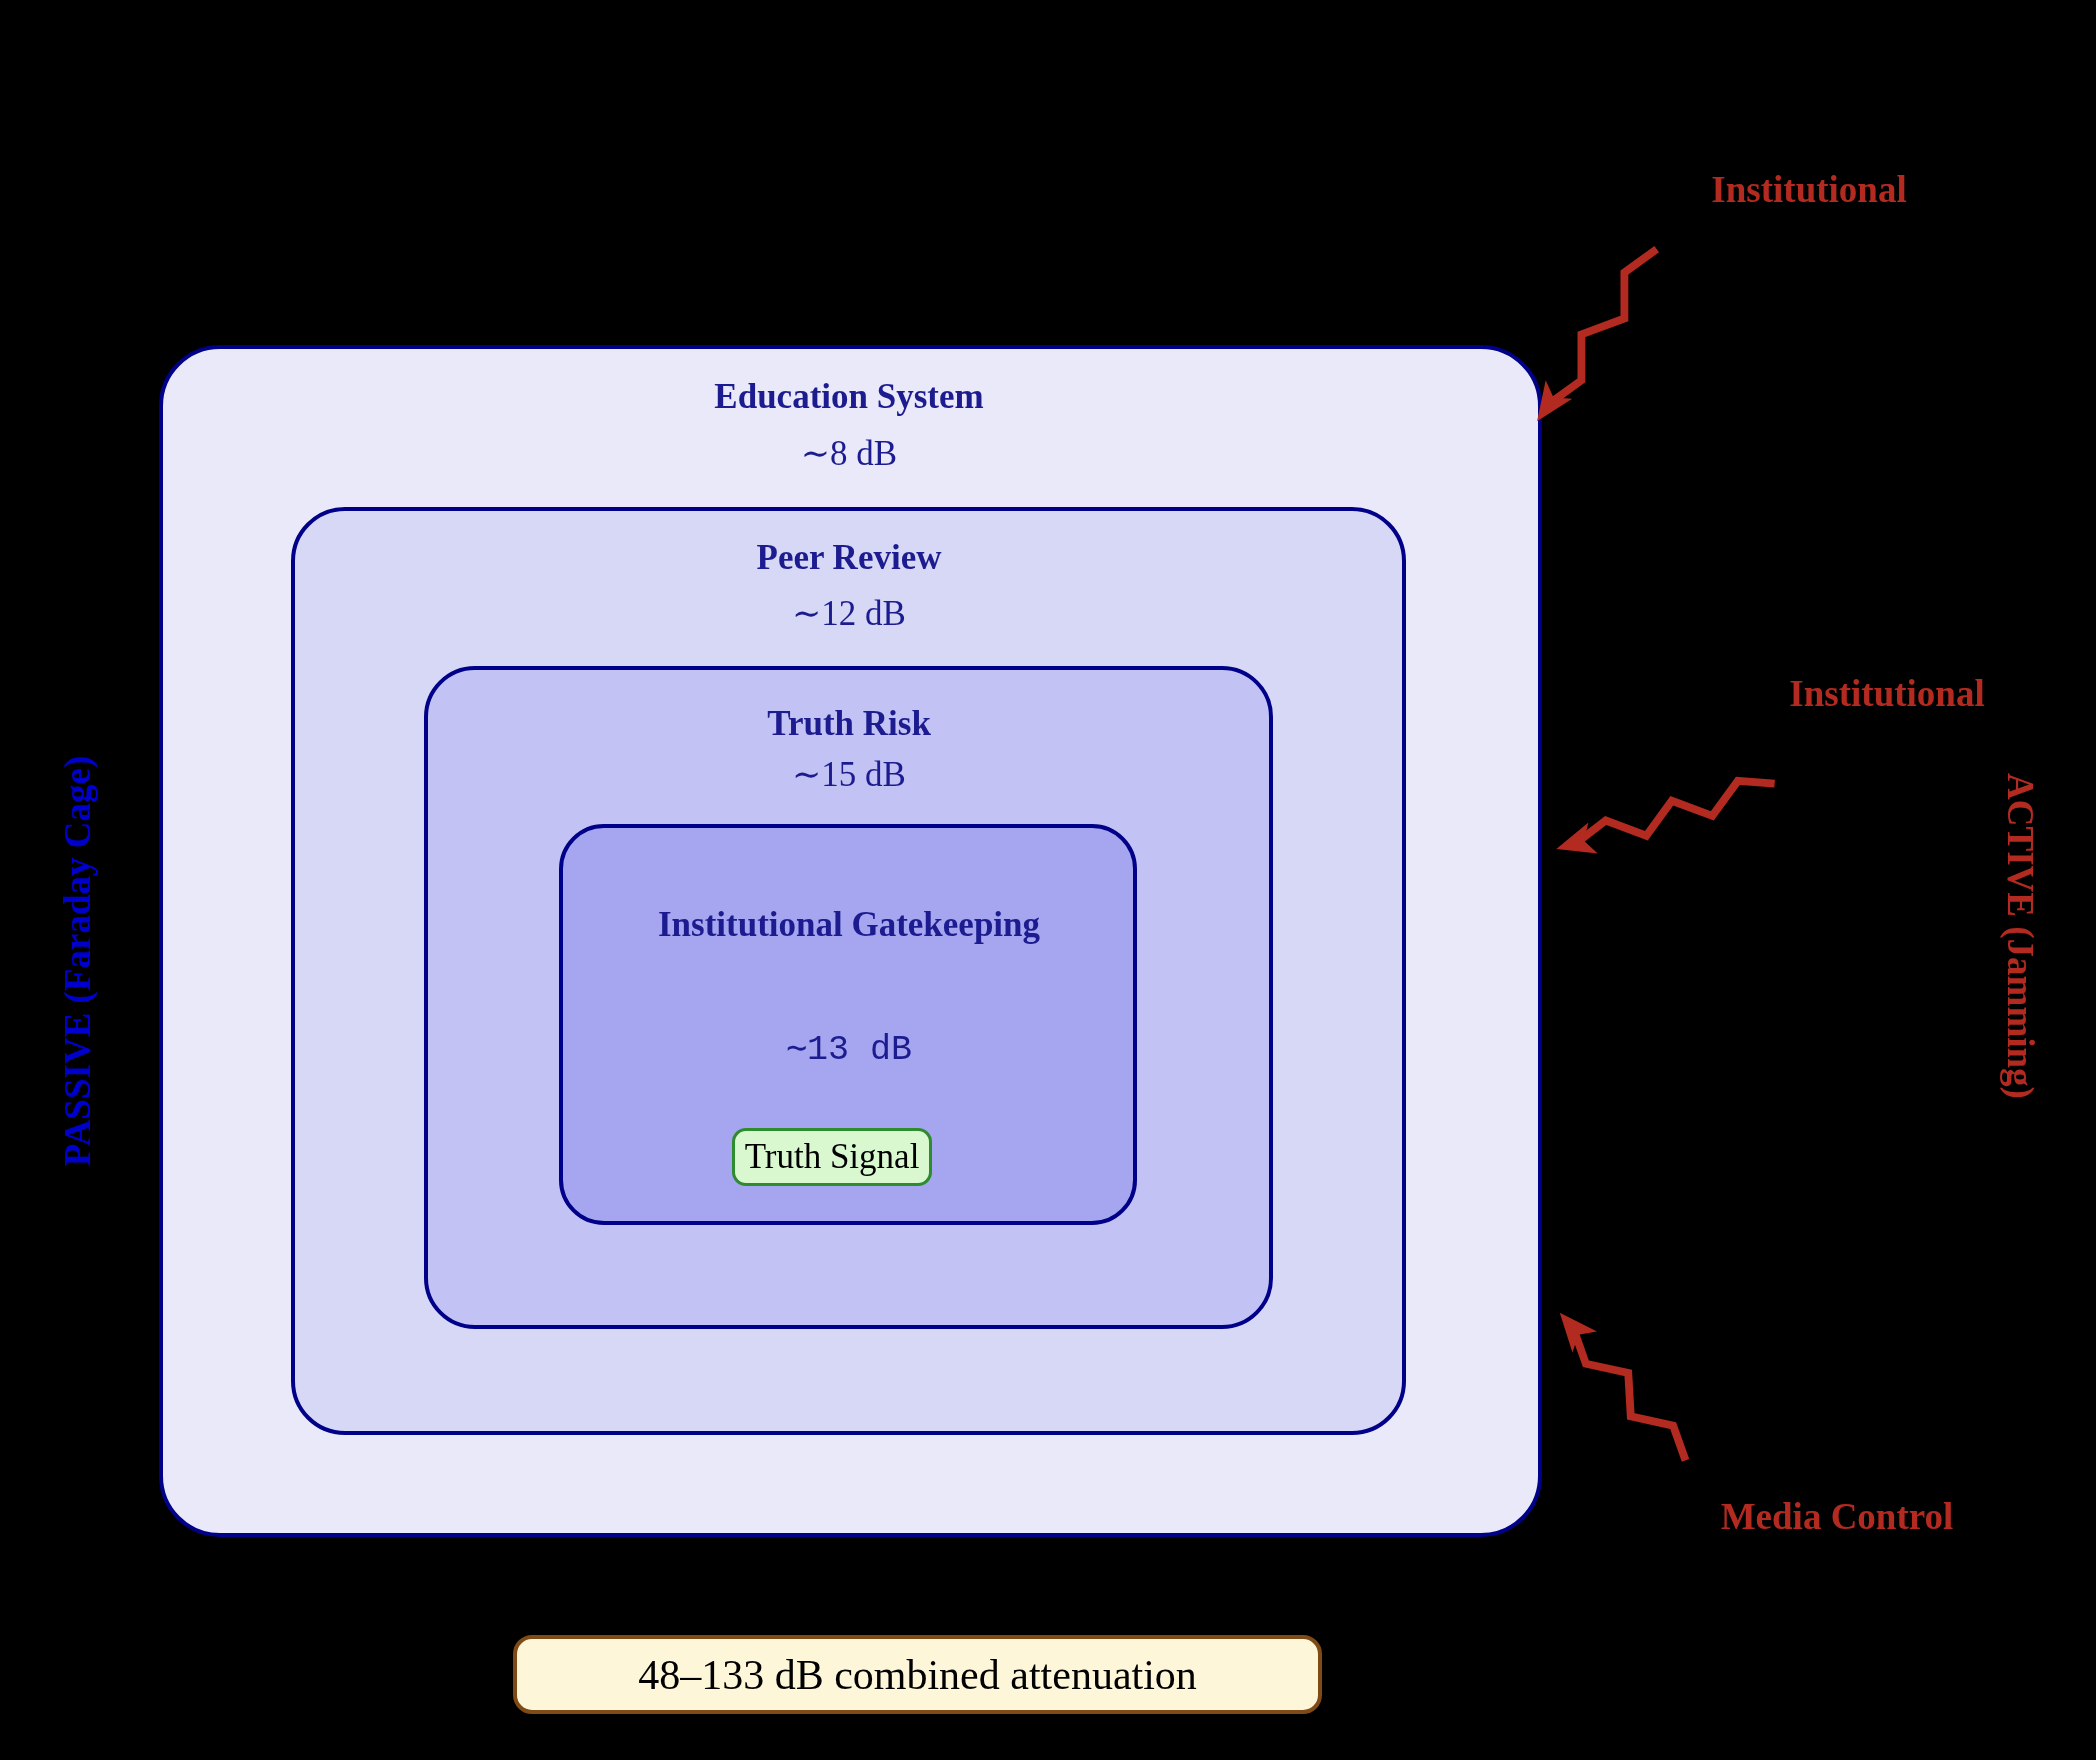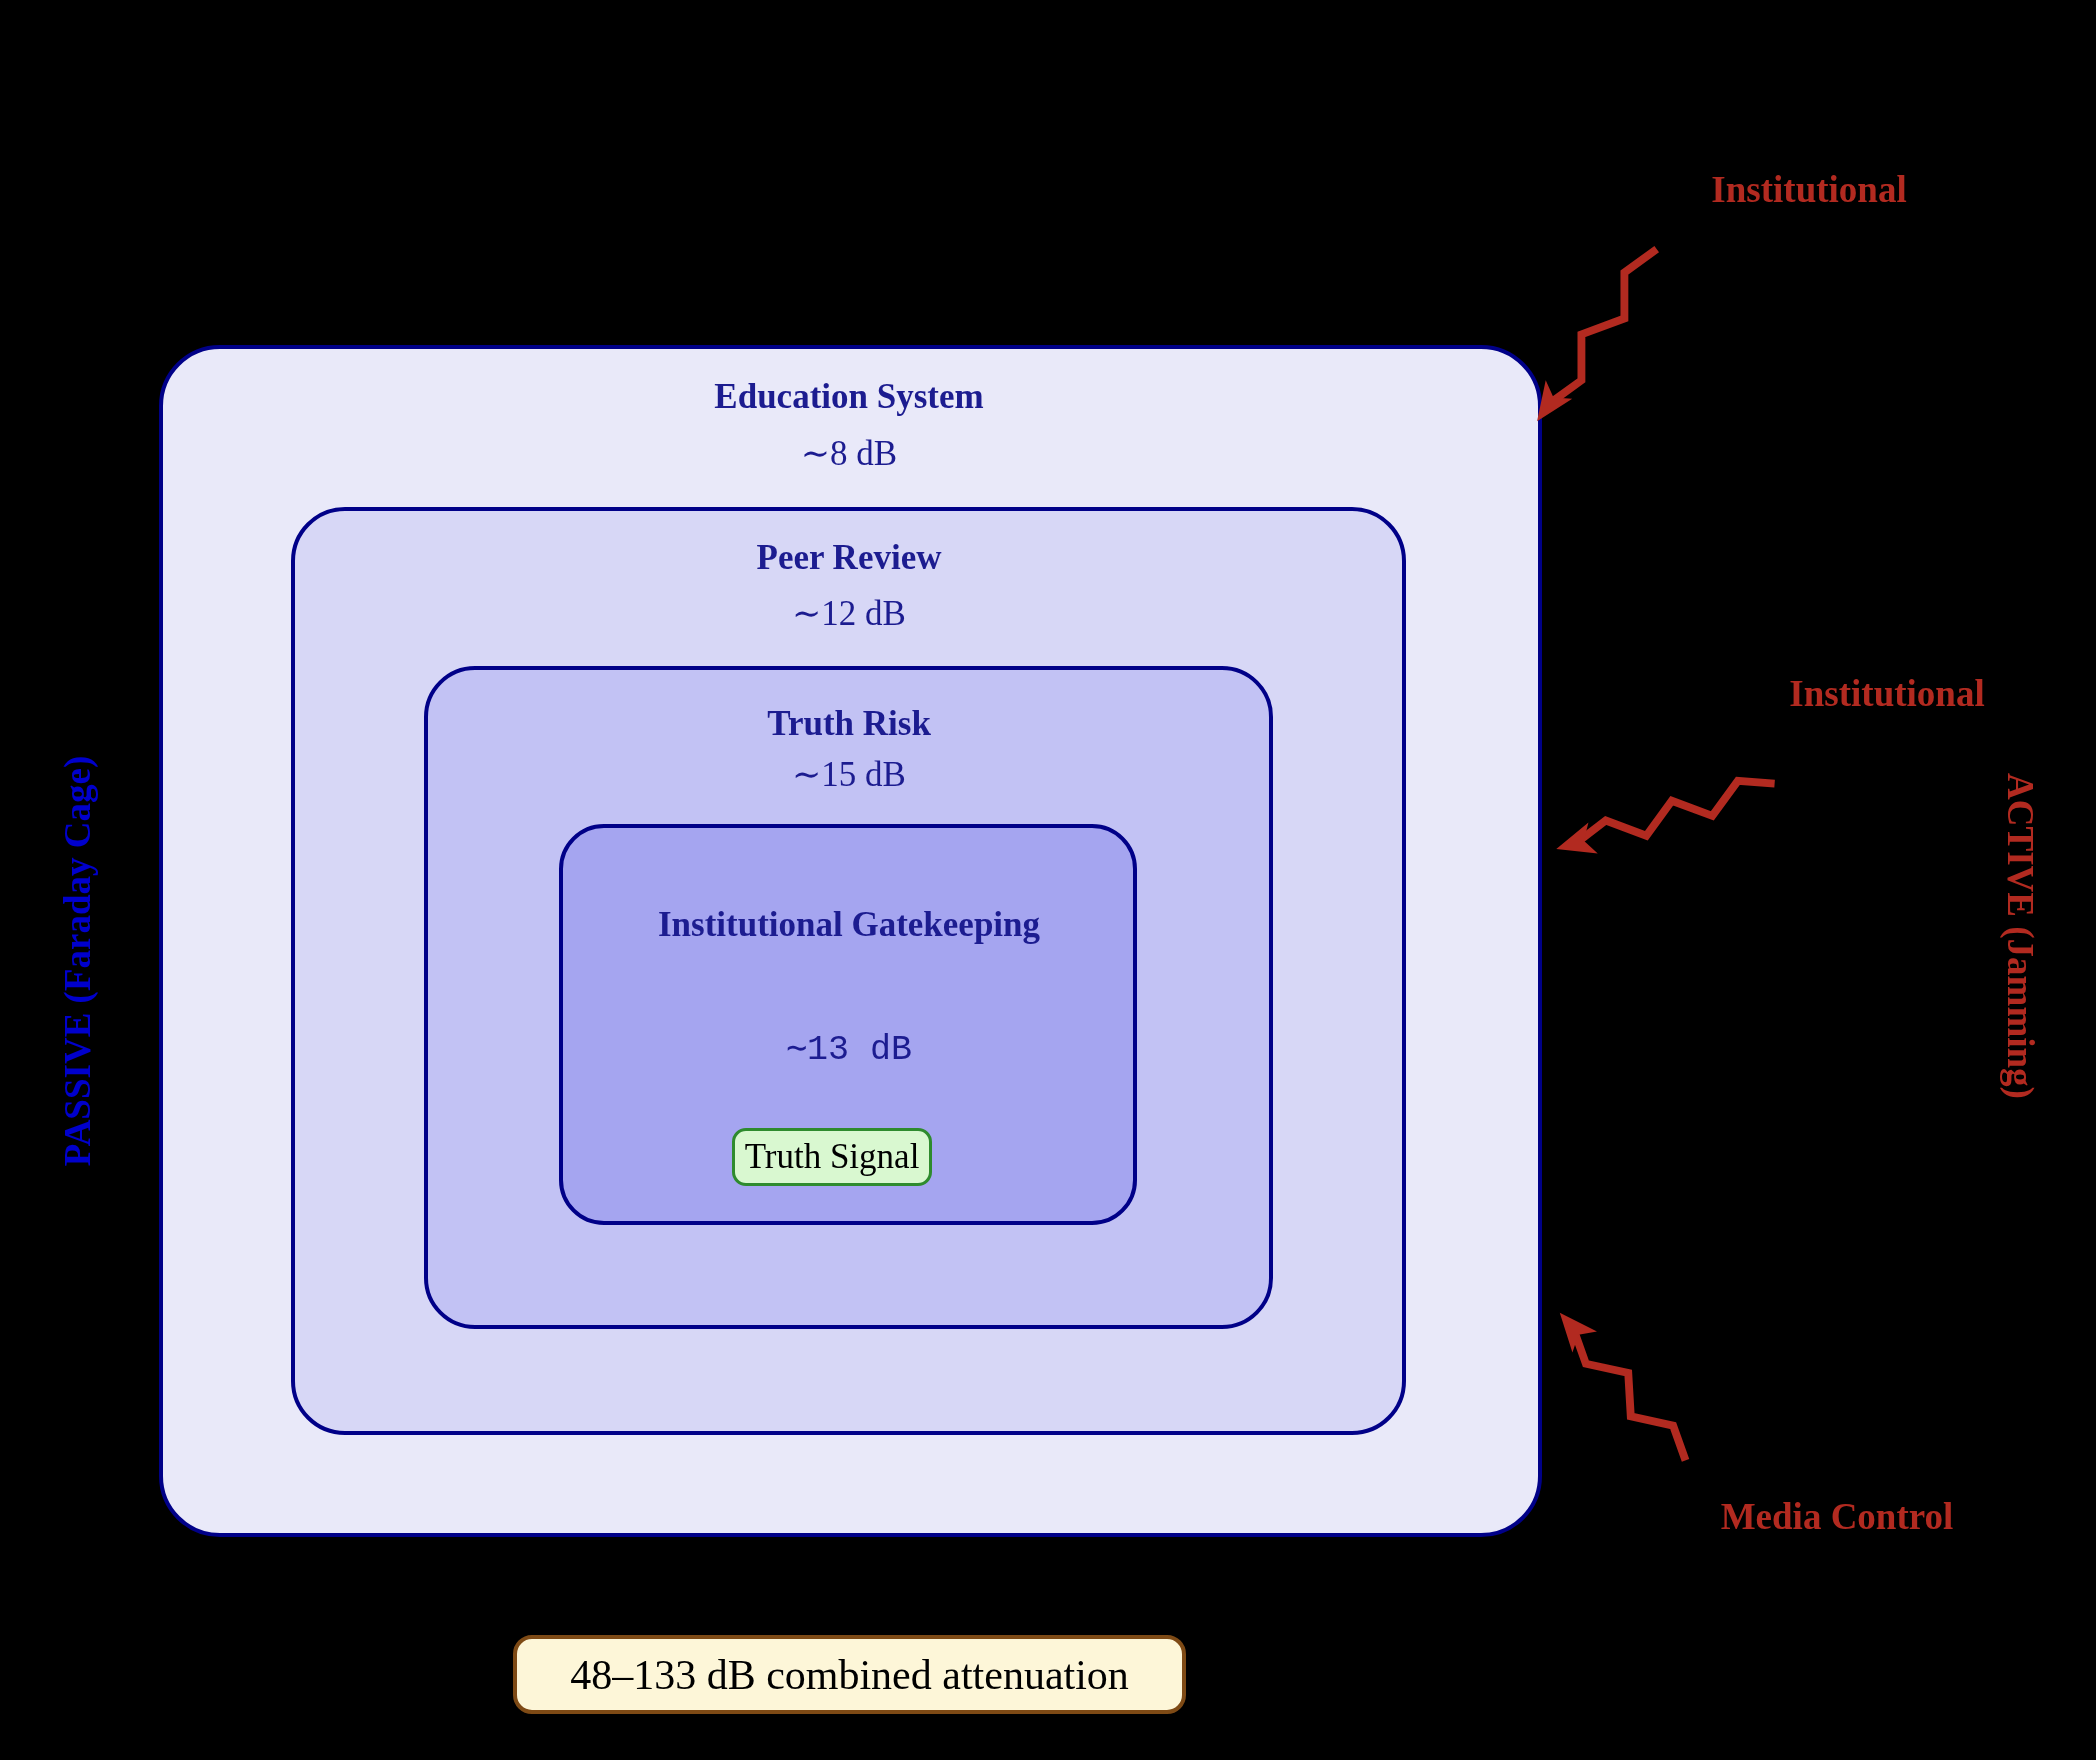--- a/index.html
+++ b/index.html
@@ -39,21 +39,21 @@
   #title3{top:704px;} #db3{top:756px;}
   #title4{top:905px;} #db4{top:1031px;font-family:Liberation Mono, monospace;}
   .layer-title,.layer-db{left:849px;}
   .truth{
     position:absolute;left:732px;top:1128px;width:200px;height:58px;box-sizing:border-box;
     background:var(--green-fill);border:3.5px solid var(--green-border);border-radius:14px;
     display:flex;align-items:center;justify-content:center;
     color:#000;font-size:35px;
   }
   .summary{
-    position:absolute;left:513px;top:1635px;width:673px;height:79px;box-sizing:border-box;
+    position:absolute;left:513px;top:1635px;width:809px;height:79px;box-sizing:border-box;
     background:var(--cream-fill);border:4.4px solid var(--cream-border);border-radius:19px;
     display:flex;align-items:center;justify-content:center;
     color:#000;font-size:42px;white-space:nowrap;
   }
   .side-label{
     position:absolute;font-weight:bold;font-size:37px;white-space:nowrap;
   }
   .side-label.left{
     left:77px;top:961px;color:var(--blue-label);
     transform:translate(-50%,-50%) rotate(-90deg);

